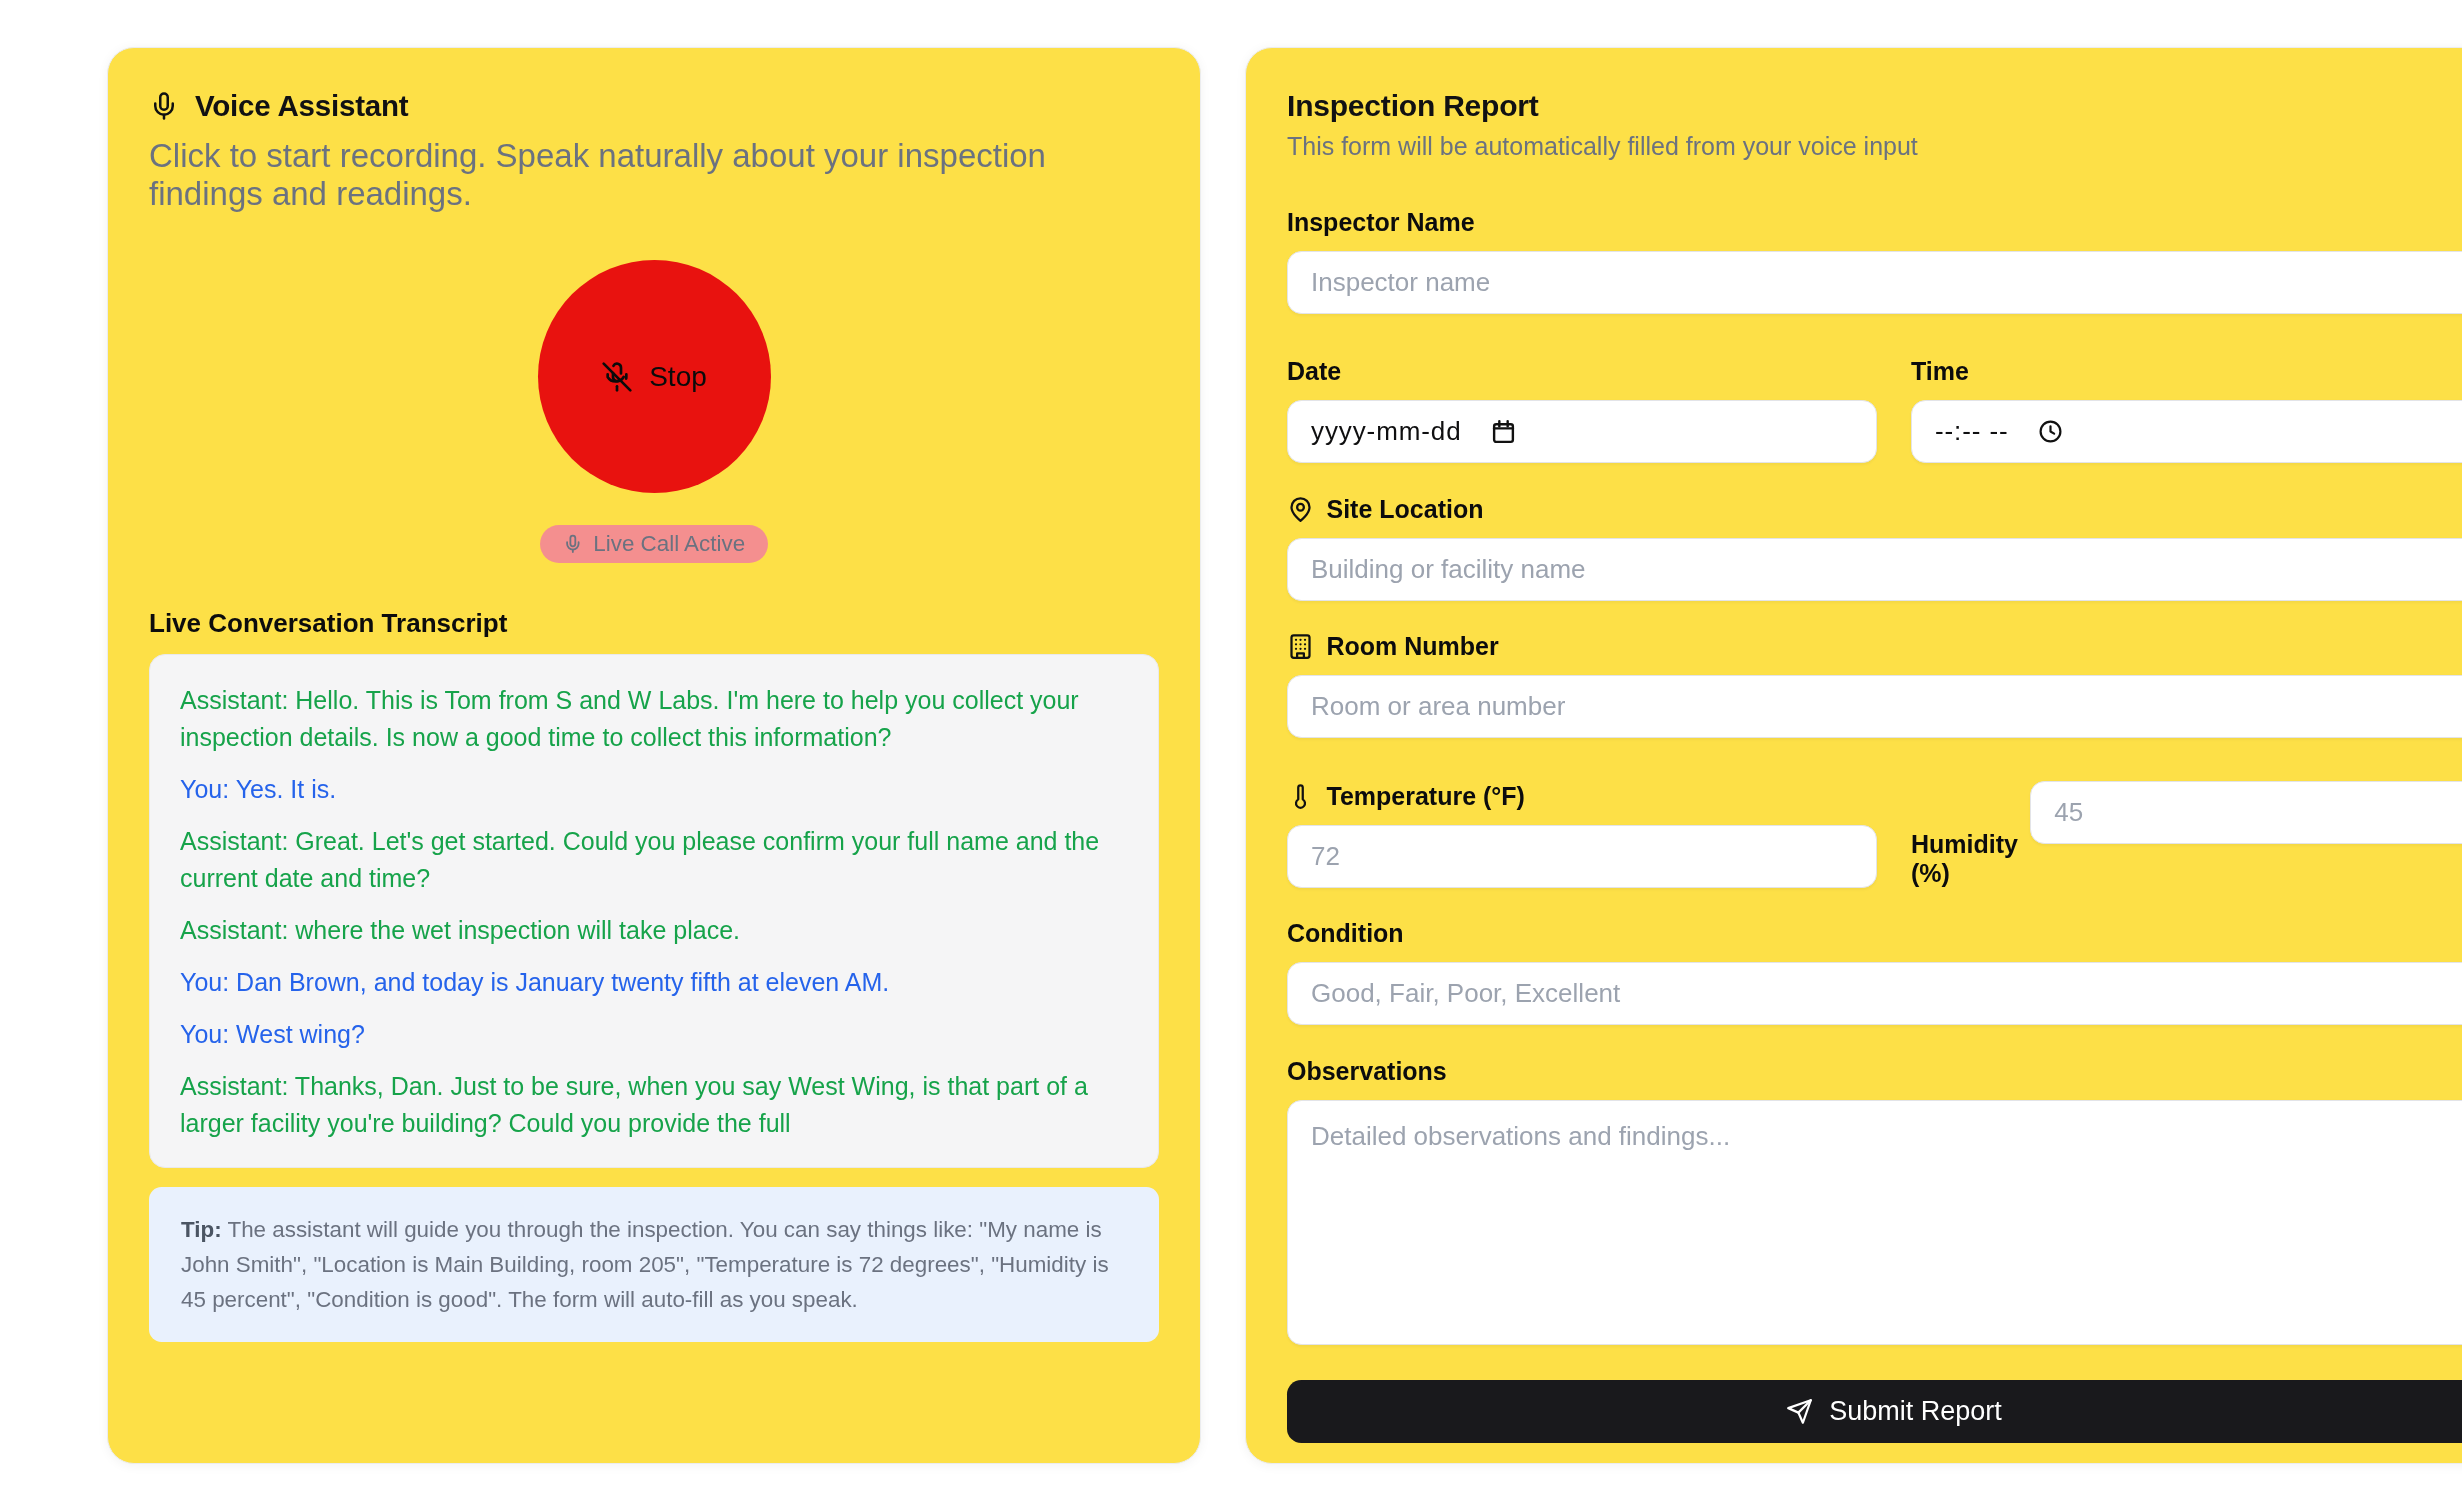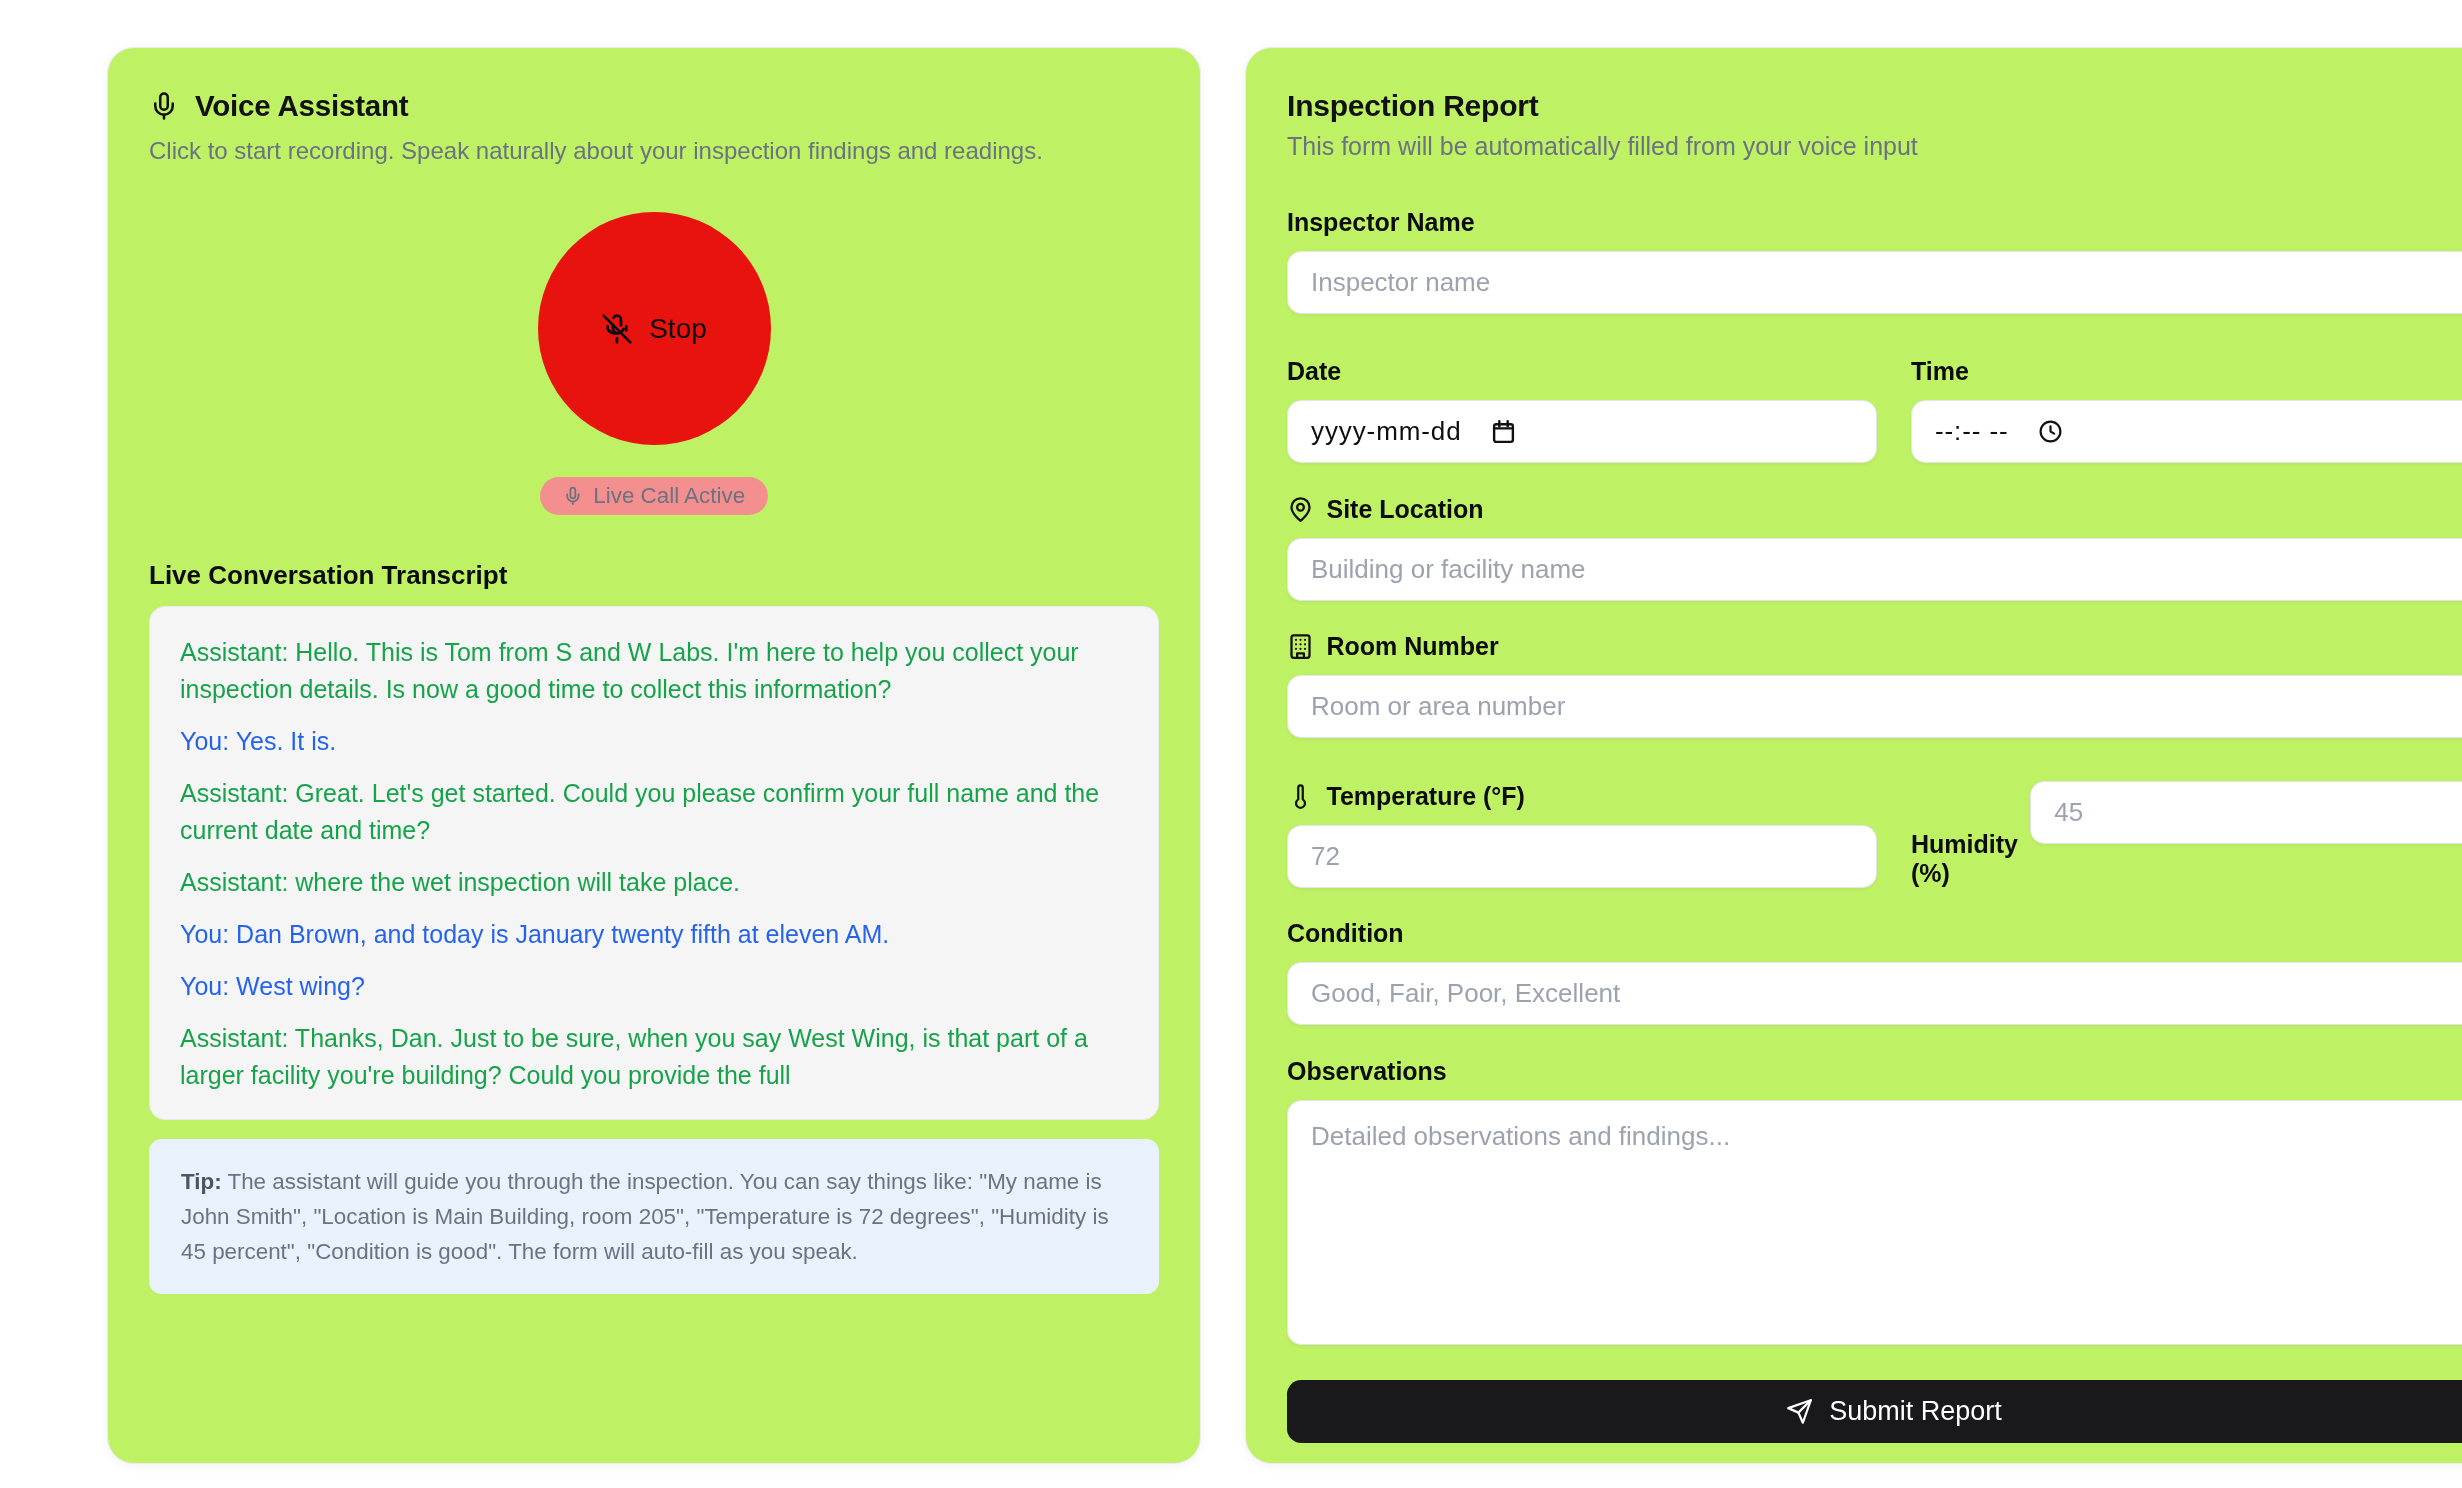--- a/index.html
+++ b/index.html
@@ -1,26 +1,26 @@
 <!DOCTYPE html>
 <html style="font-size:14.3px"><head>
 <meta charset="utf-8">
 <style>
   html,body{margin:0;padding:0;background:#ffffff;}
   #app{position:relative;width:2462px;height:1488px;background:#ffffff;overflow:hidden;
        font-family:"Liberation Sans", sans-serif;color:#111113;}
-  .card{position:absolute;top:47px;height:1417px;background:#bef264;border:1.8px solid #ebecee;
+  .card{position:absolute;top:47px;height:1417px;background:#fde047;border:1.8px solid #ebecee;
         border-radius:27px;box-shadow:0 1.8px 10.7px rgba(0,0,0,.05);box-sizing:border-box;}
   #voice-card{left:107px;width:1094px;padding:41px;}
   #form-card{left:1245px;width:1298px;padding:41px;}
 
   
   .panel-header{display:flex;align-items:center;gap:16px;}
   .panel-title{font-size:29.5px;font-weight:700;letter-spacing:-0.2px;}
-  .panel-sub{margin-top:14.3px;font-size:24px;color:#6b7280;}
+  .panel-sub{margin-top:14.3px;font-size:33px;color:#6b7280;}
   .icon{flex:0 0 auto;}
 
   .record-wrap{display:flex;justify-content:center;margin-top:47px;}
   .record-btn{width:233px;height:233px;border-radius:50%;background:#e8120f;border:none;cursor:pointer;
               display:flex;align-items:center;justify-content:center;gap:16px;color:#111;}
   .record-btn span{font-size:28px;font-weight:500;color:#0b0b0b;}
 
   .badge-wrap{display:flex;justify-content:center;margin-top:32px;}
   .badge{display:inline-flex;align-items:center;gap:10.7px;background:#f48f8f;color:#6b7280;
          border-radius:895px;padding:7.2px 23px;font-size:22.4px;font-weight:500;height:38px;box-sizing:border-box;}

